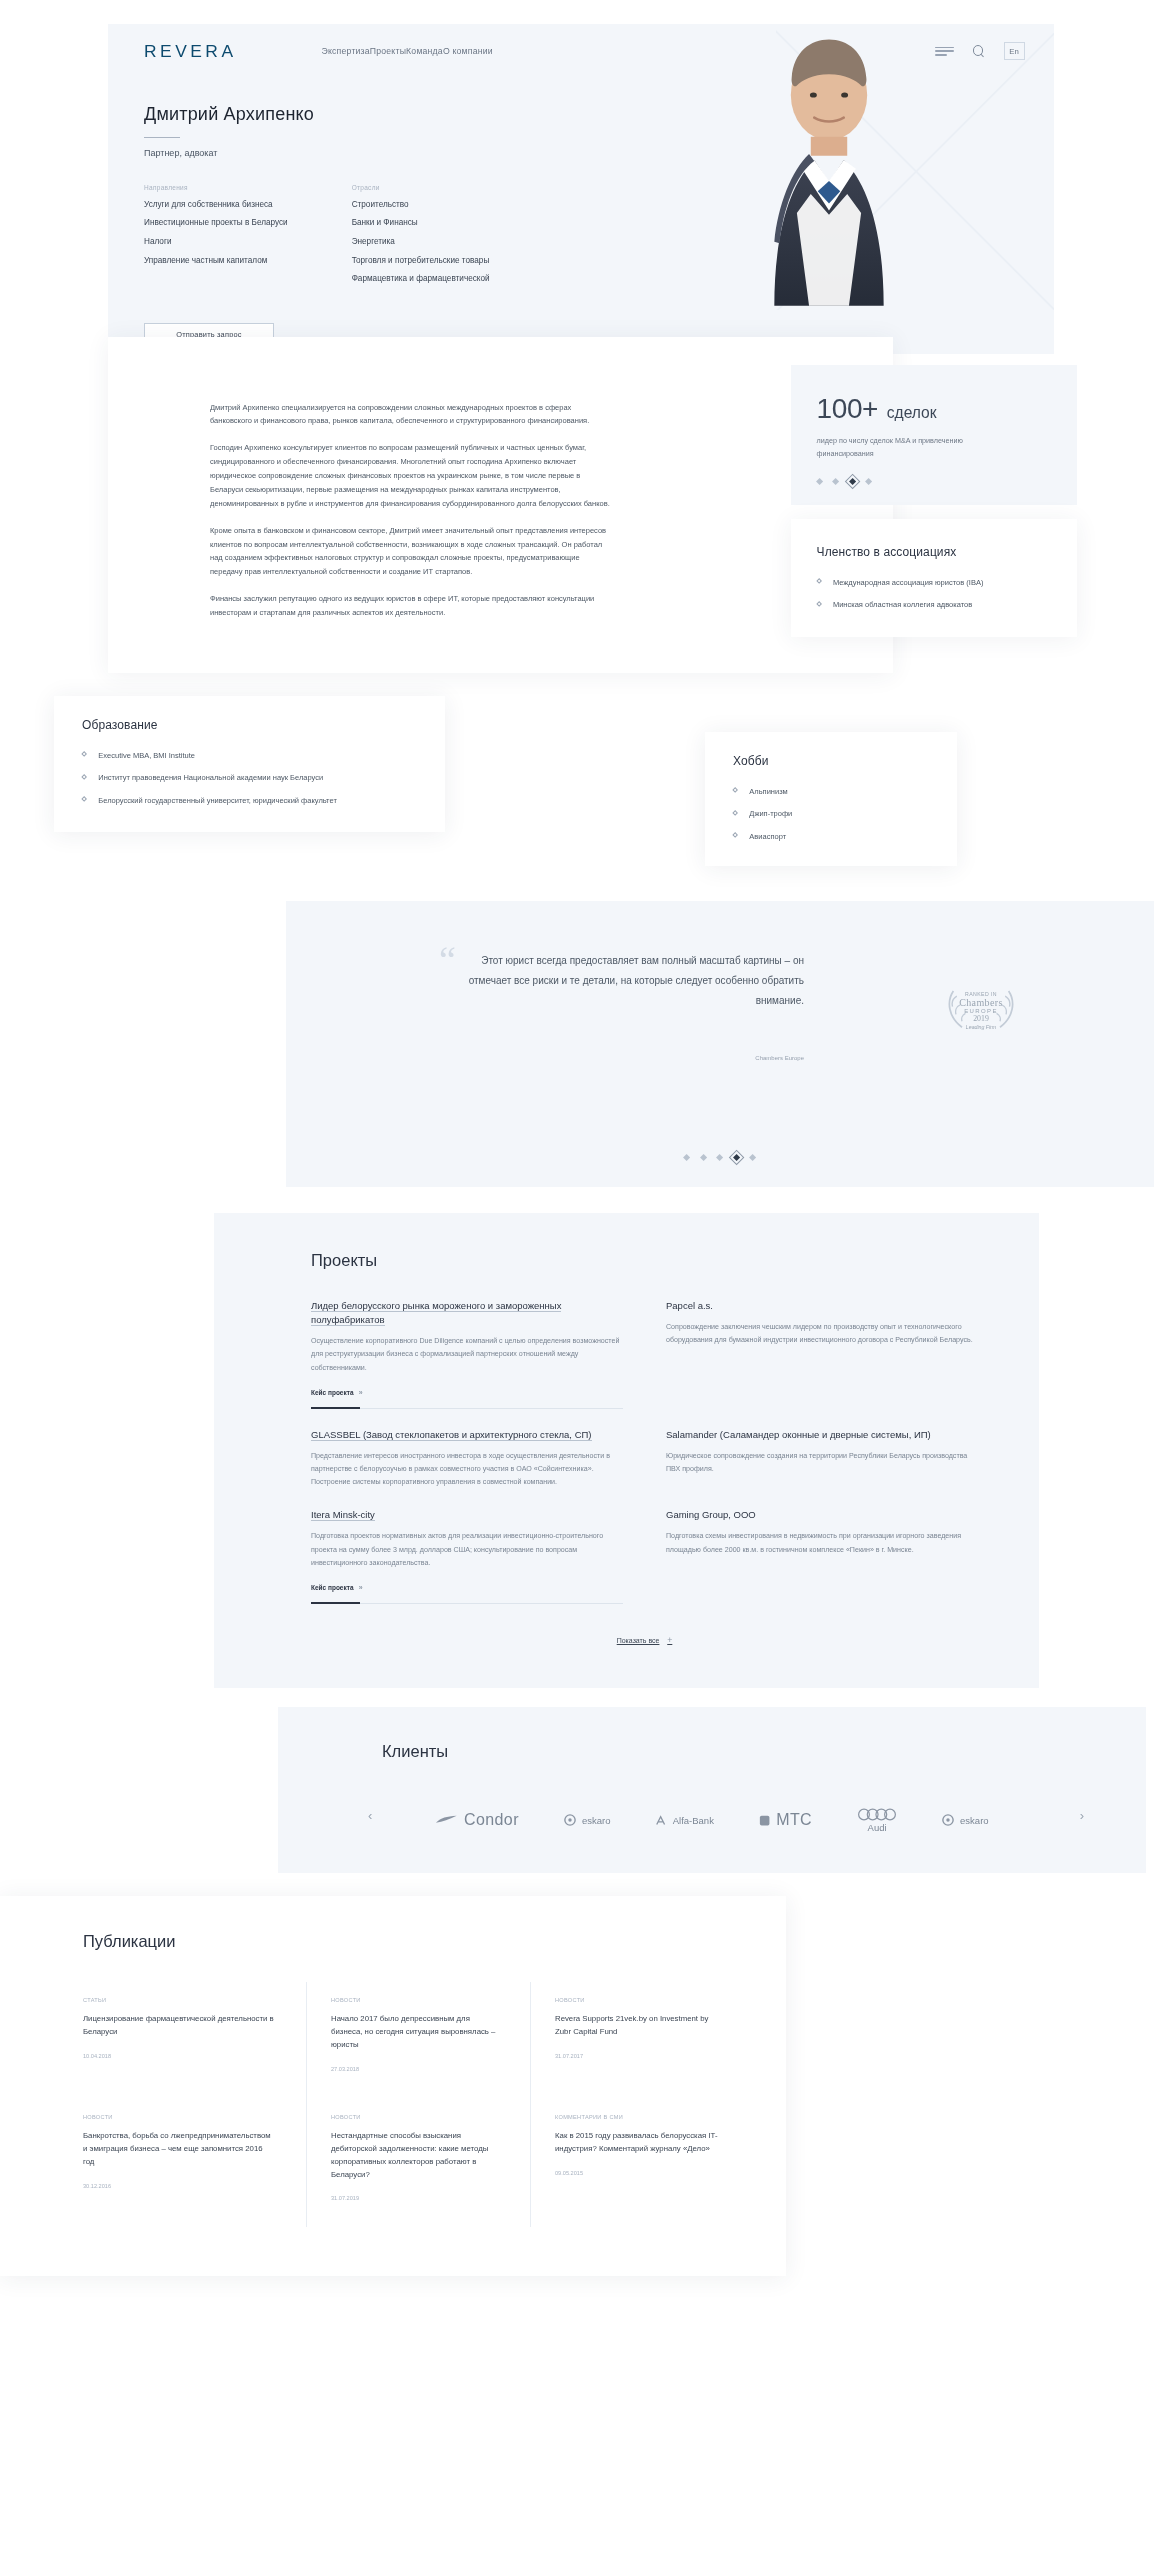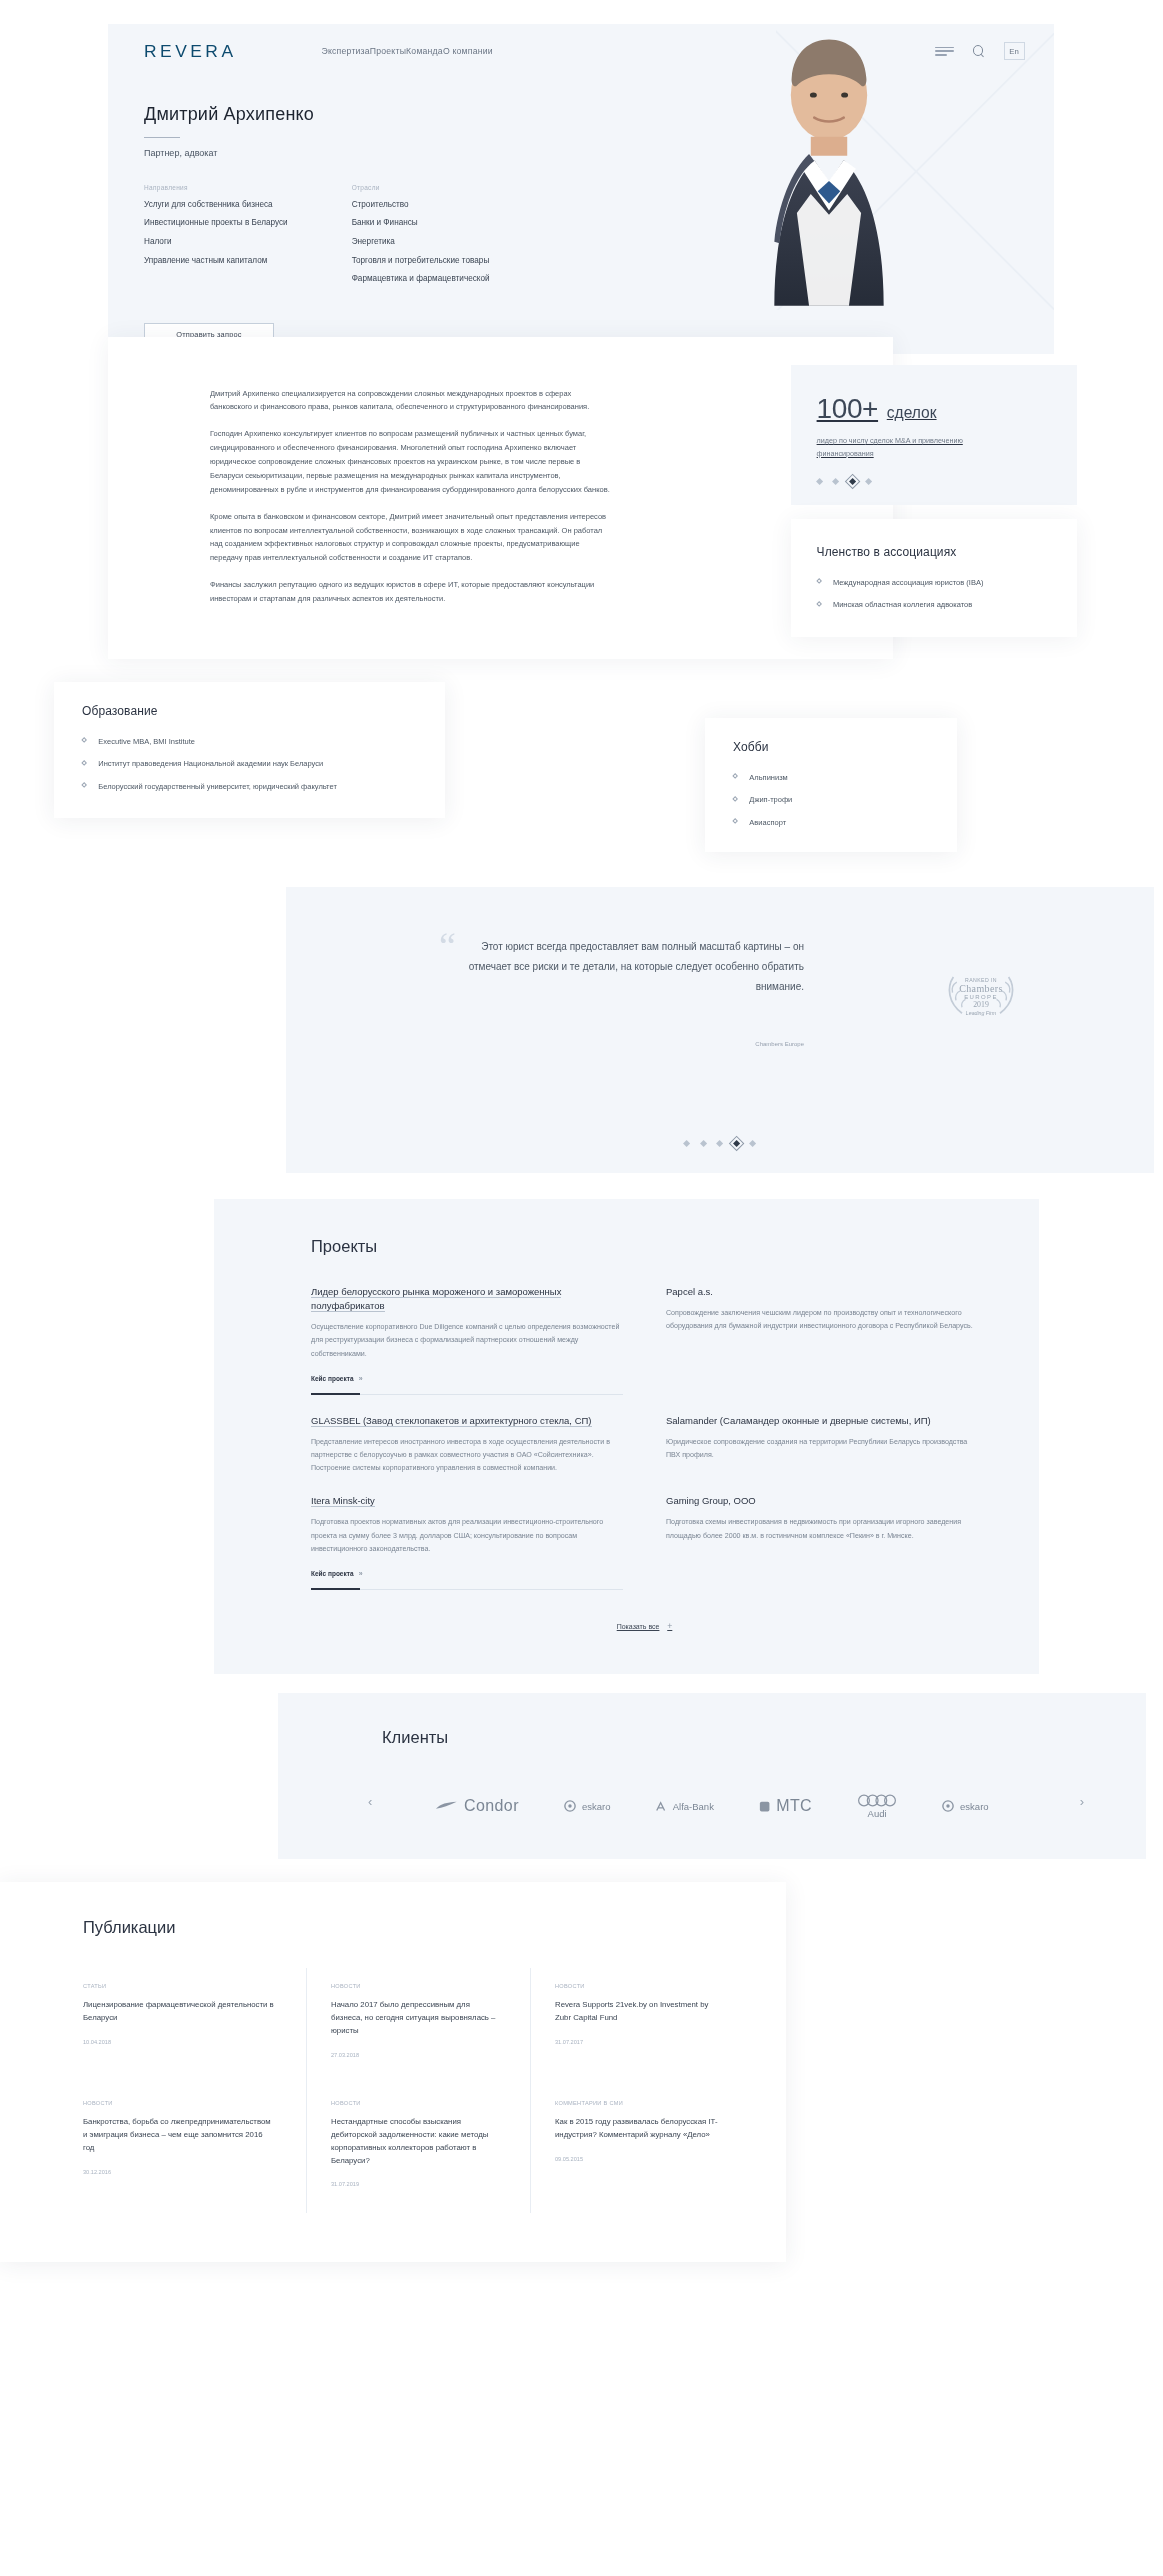--- a/index.html
+++ b/index.html
@@ -70,26 +70,26 @@
     font-size:7.4px; color:#3b4553; cursor:pointer; letter-spacing:0.2px;
   }
   .hero-photo {
     position:absolute; right:120px; top:-8.7px; width:210px; height:291px;
   }
 
   
   .bio-wrap { position:relative; margin:0 0 0 108px; width:946px; }
   .bio-card {
     position:relative; margin-top:-17.4px; width:785px; background:#fff;
-    padding: 50px 0 40px 102px; box-shadow: 0 1.7px 22.6px rgba(38,55,80,.07);
+    padding: 64px 0 40px 102px; box-shadow: 0 1.7px 22.6px rgba(38,55,80,.07);
   }
   .bio-card p { font-size:7.5px; line-height:1.85; color:#4d5865; width:401px; margin-bottom:13px; }
 
   .side-col { position:absolute; right:-22.6px; top:28px; width:286px; }
-  .stat-card { background:#f3f6fa; padding:28px 26px 21px;text-decoration:underline; }
+  .stat-card { background:#f3f6fa; padding:28px 26px 21px; }
   .stat-top { display:flex; align-items:baseline; gap:8.7px; }
   .stat-num { font-size:28px; font-weight:300; color:#3c4personally; color:#3c4757; letter-spacing:-0.4px;}
   .stat-word { font-size:15.6px; font-weight:300; color:#3c4757; }
   .stat-sub { font-size:7.2px; color:#6e7886; line-height:1.75; margin-top:10.4px; width:161px;}
   .dots { display:flex; gap:11.3px; margin-top:19px; }
   .dot { width:5.2px;height:5.2px; background:#b9c3cf; transform:rotate(45deg); cursor:pointer;}
   .dot.active { background:#2f3a49; box-shadow: 0 0 0 1.7px #f3f6fa, 0 0 0 2.6px #6d7embre; box-shadow:none; position:relative;}
   .dot.active:after{content:"";position:absolute;inset:-2.6px;border:0.9px solid #8d98a6;}
 
   .assoc-card { background:#fff; margin-top:14px; padding:26px 26px 26px; box-shadow:0 1.7px 22.6px rgba(38,55,80,.07); }

